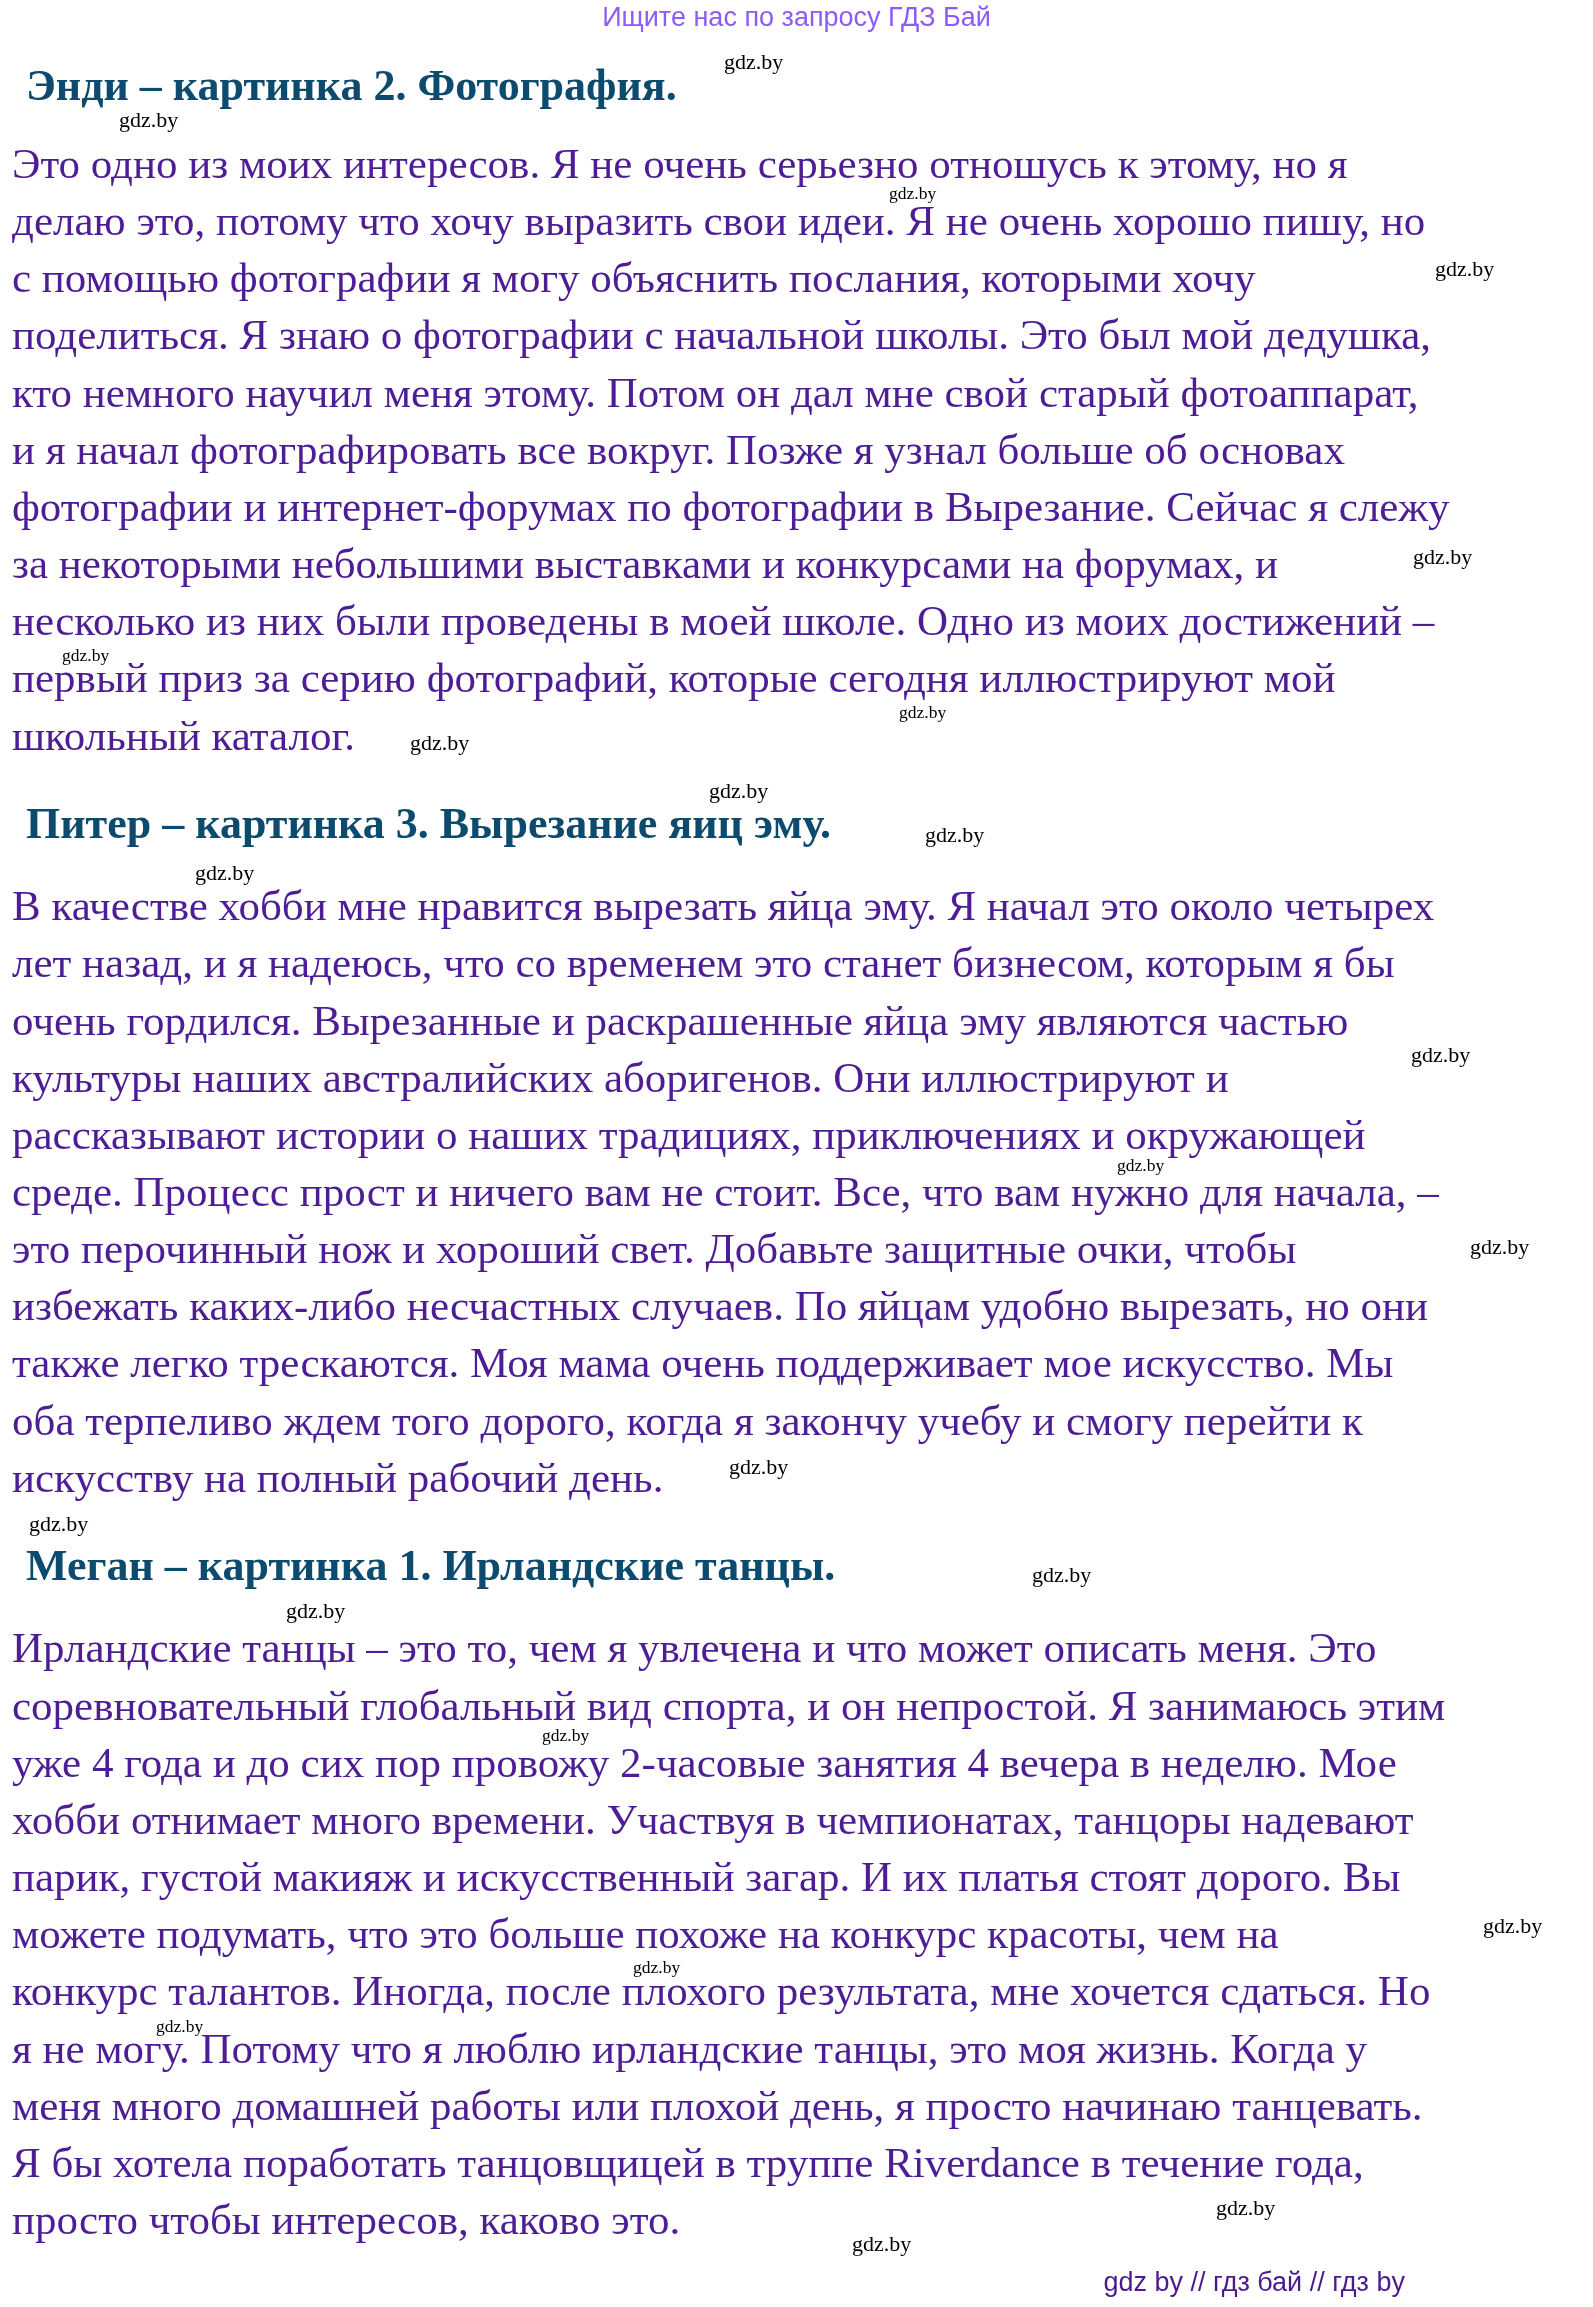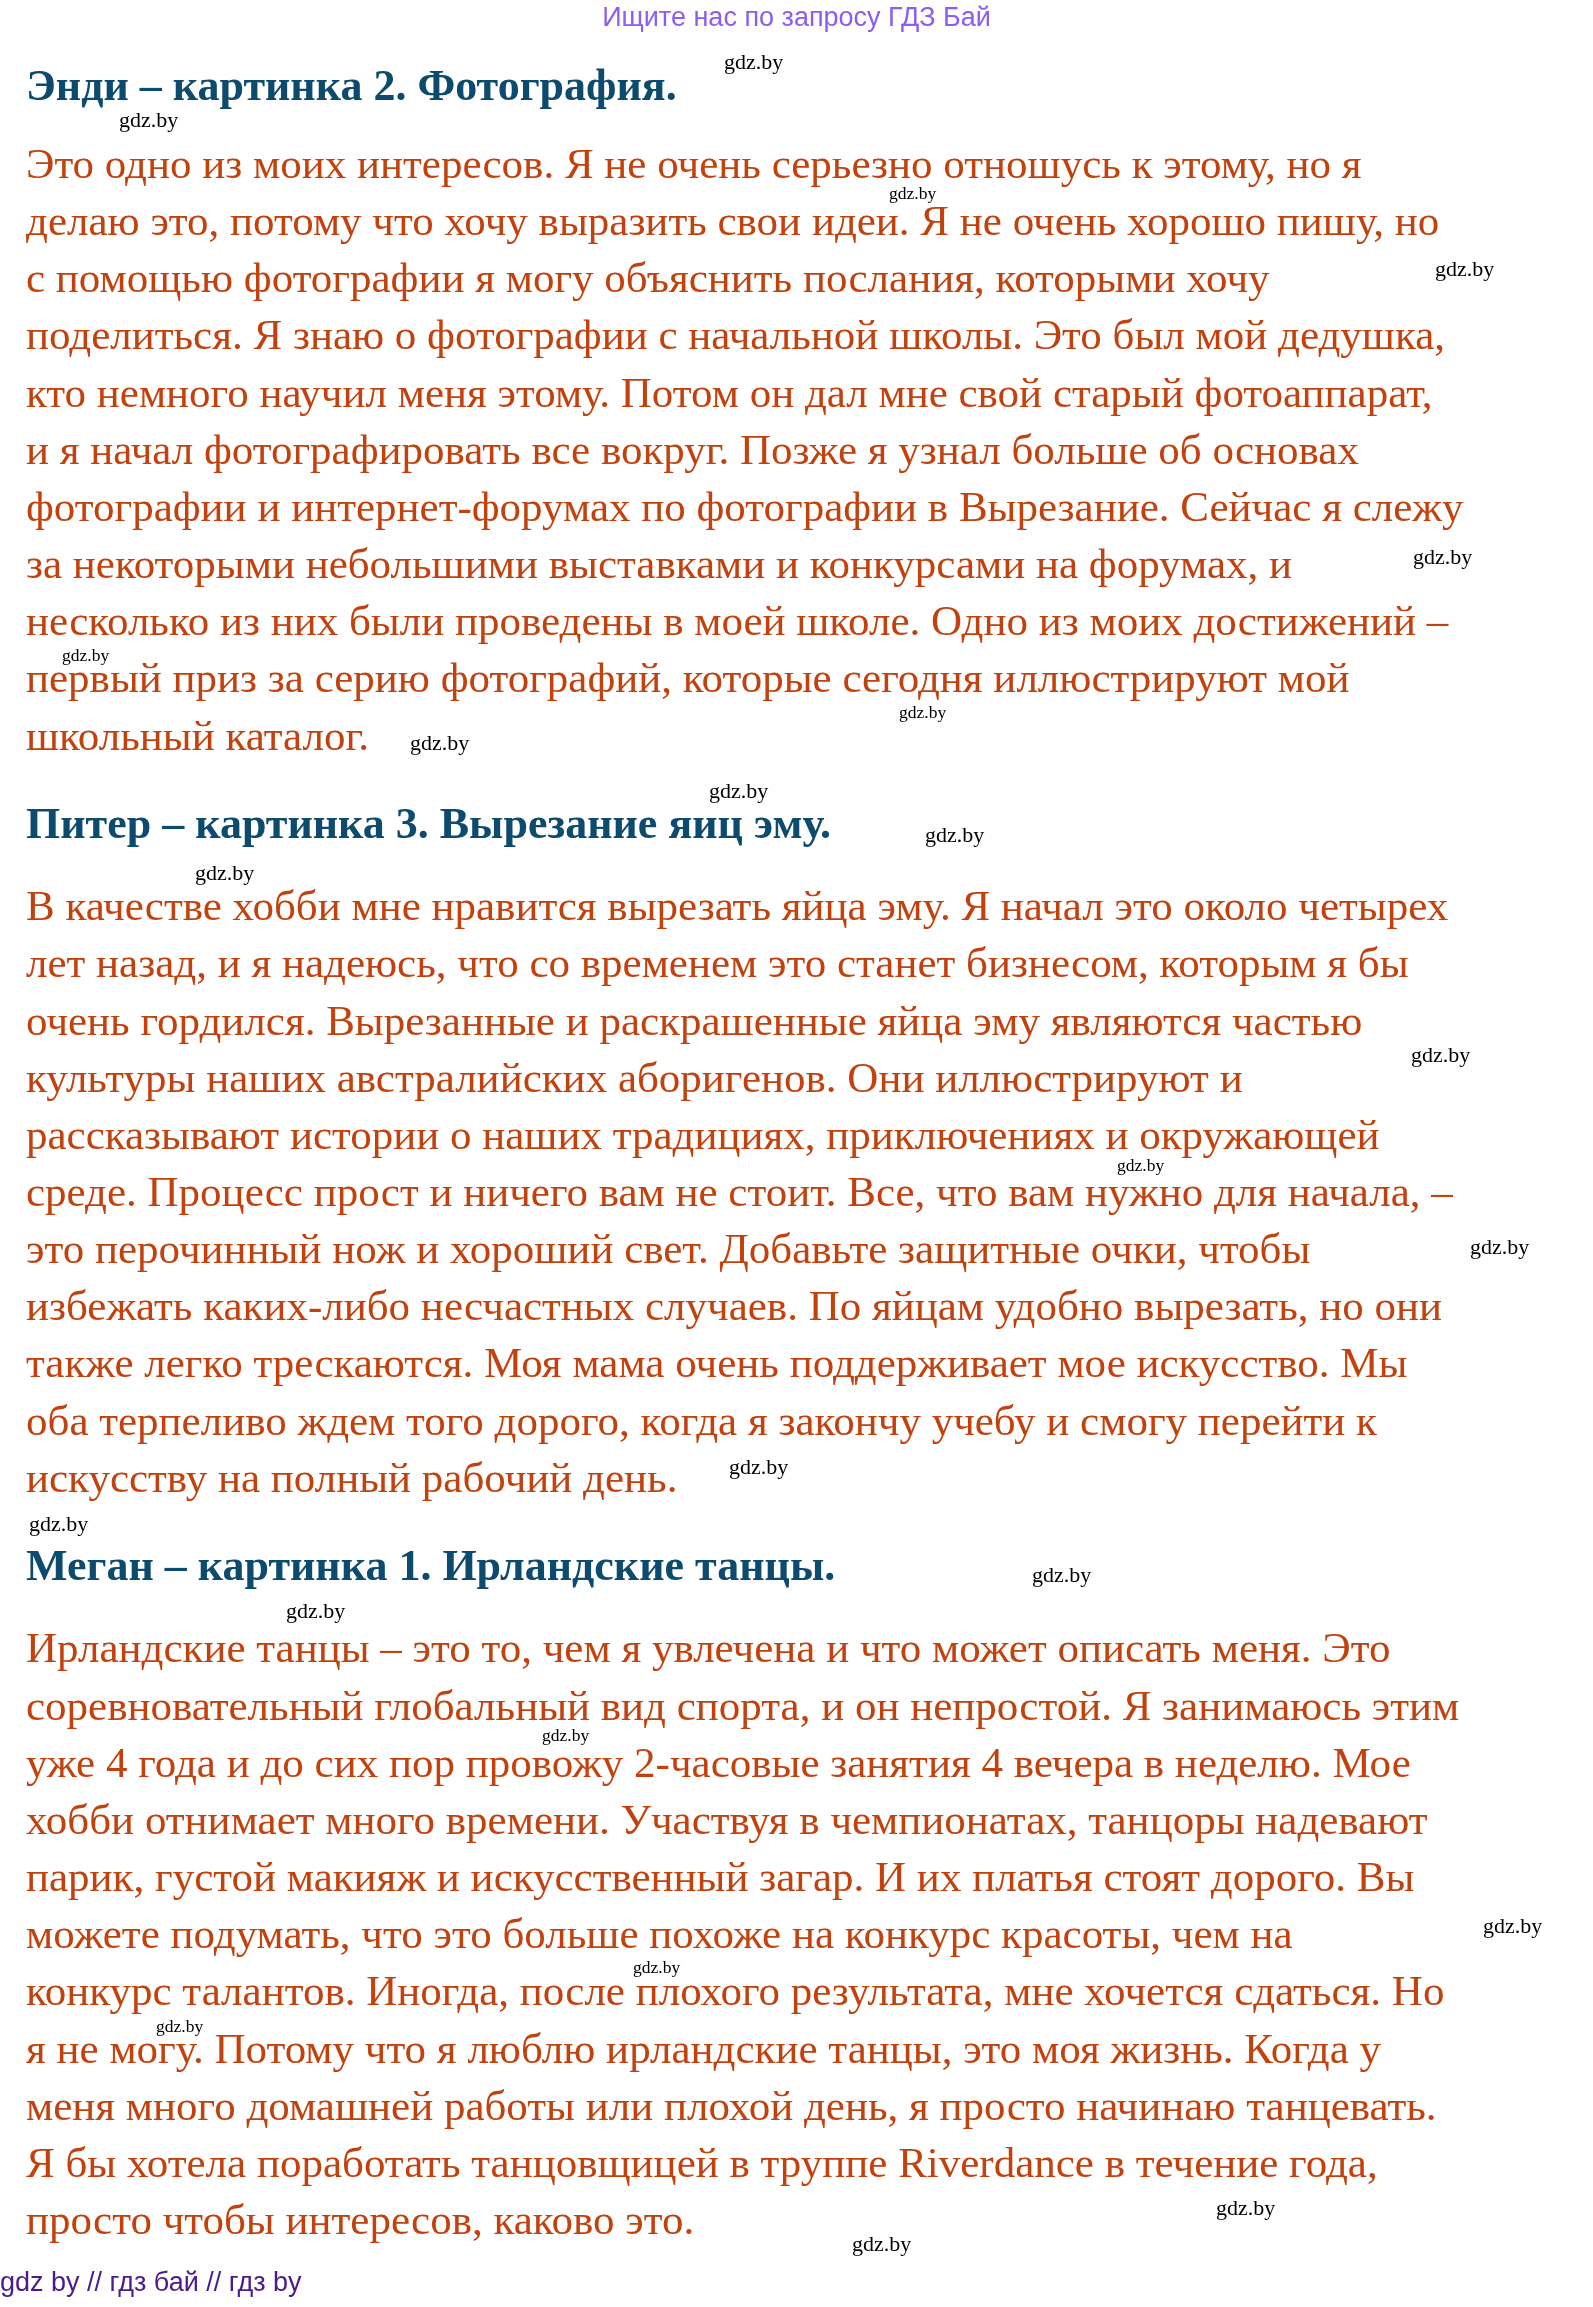--- a/index.html
+++ b/index.html
@@ -1,24 +1,24 @@
 <!DOCTYPE html>
 <html style="font-size:12.7px"><head>
 <meta charset="utf-8">
 <style>
   html, body { margin:0; padding:0; background:#ffffff; }
   body { width:1593px; height:2307px; position:relative; overflow:hidden; }
   .top-banner { position:absolute; top:1.6px; left:0; width:1593px; text-align:center;
     font-family:"Liberation Sans", sans-serif; font-size:27px; color:#8b5cf6; }
-  .footer { position:absolute; top:2267px; left:0; width:1405px; text-align:left;
+  .footer { position:absolute; top:2267px; left:0; width:1405px; text-align:right;
     font-family:"Liberation Sans", sans-serif; font-size:27px; color:#4b1a8f; }
   .heading { position:absolute; left:26px; font-family:"Liberation Serif", serif;
     font-weight:bold; font-size:44px; color:#0c4a6e; white-space:nowrap; }
-  .line { position:absolute; left:26px; font-family:"Liberation Serif", serif;
-    font-size:43px; color:#c2410c; white-space:nowrap; }
+  .line { position:absolute; left:12px; font-family:"Liberation Serif", serif;
+    font-size:43px; color:#4c1d95; white-space:nowrap; }
   .wm { position:absolute; font-family:Liberation Serif, serif; font-size:22px; color:#000000; }
   .wm.sm { font-size:17.5px; }
 </style>
 </head>
 <body>
 
 <div class="top-banner">Ищите нас по запросу ГДЗ Бай</div>
 
 <div class="heading" style="top:60px">Энди – картинка 2. Фотография.</div>
 <div class="line" style="top:139px">Это одно из моих интересов. Я не очень серьезно отношусь к этому, но я</div>

